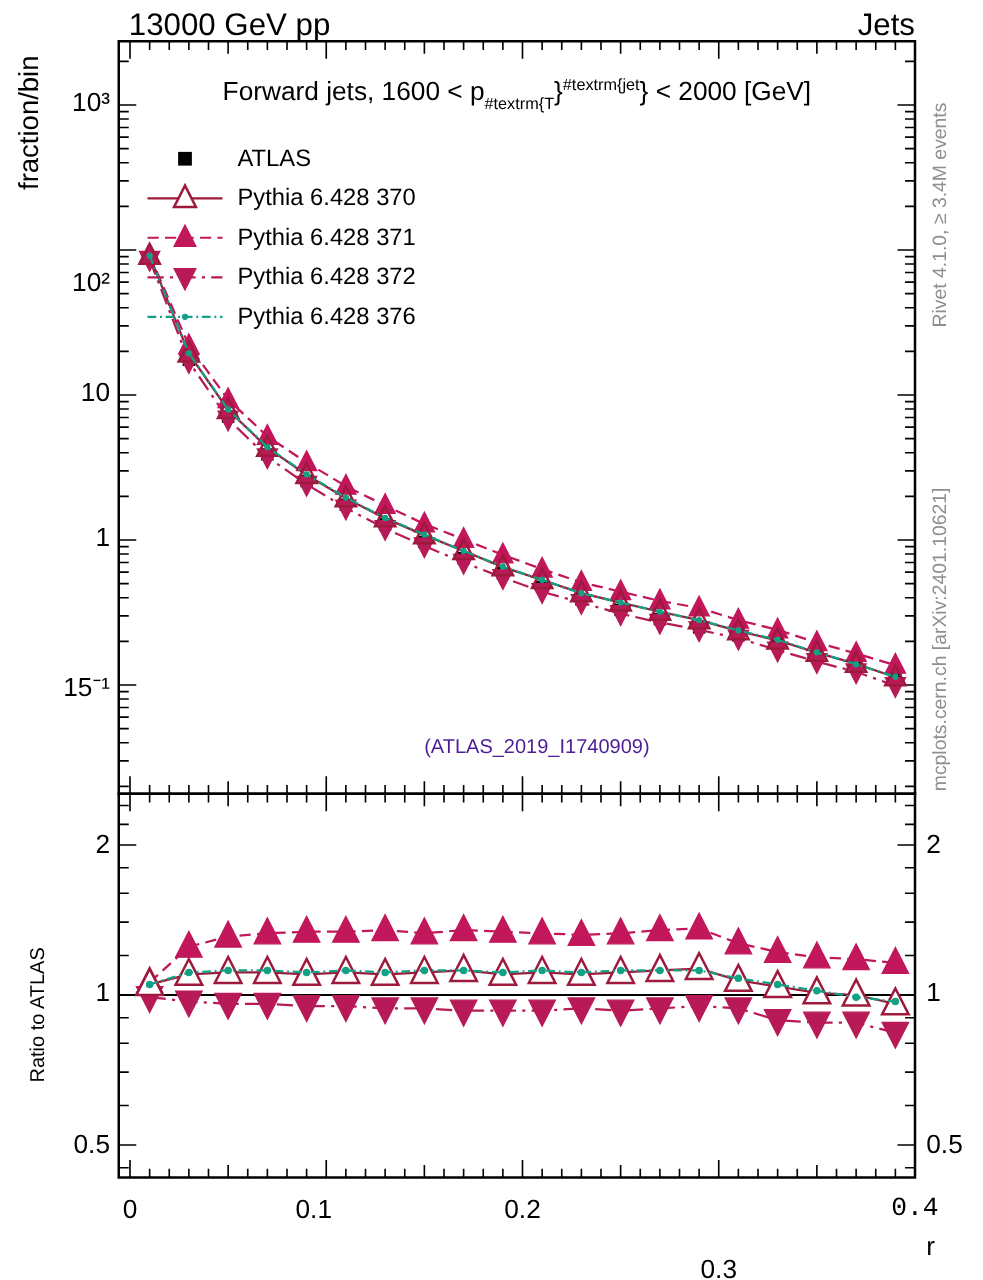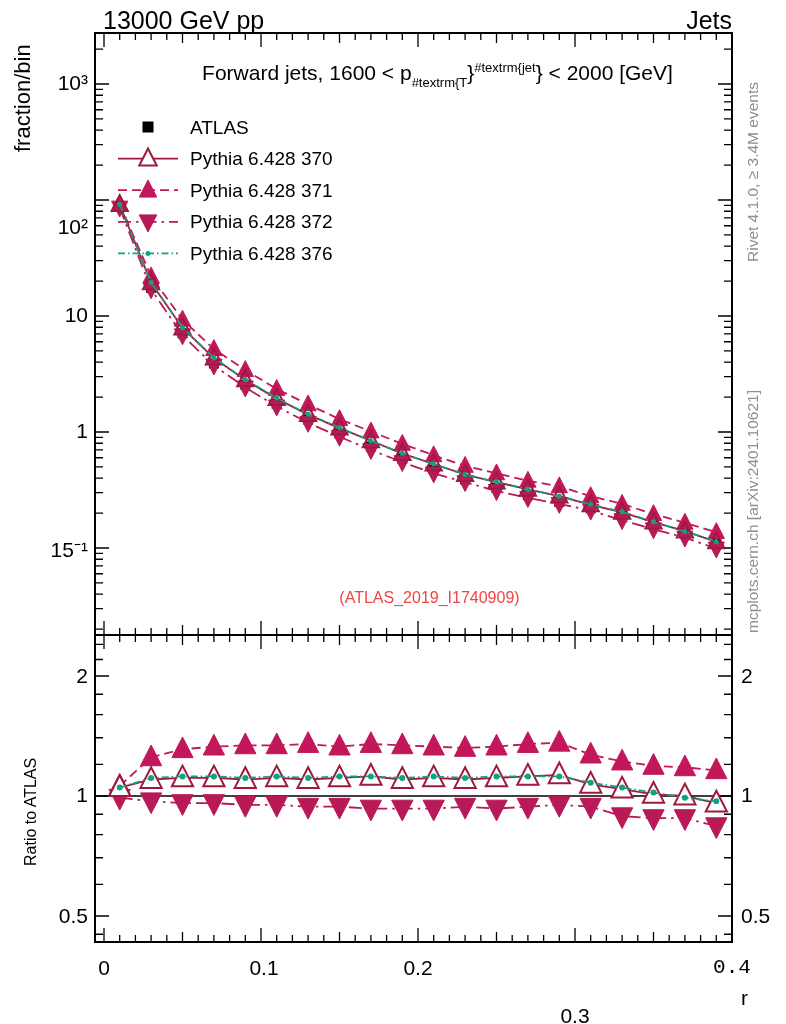--- a/index.html
+++ b/index.html
@@ -1,34 +1,34 @@
 <!DOCTYPE html>
 <html><head>
 <meta charset="utf-8">
 <style>
   html,body{margin:0;padding:0;background:#fff;}
   .canvas{position:relative;width:786px;height:1024px;background:#ffffff;
           font-family:"Liberation Sans",sans-serif;color:#000;overflow:hidden;}
   svg{position:absolute;left:0;top:0;}
   .lbl{position:absolute;white-space:nowrap;}
   .hdr{font-size:25px;}
-  .ptitle{font-size:21px;text-align:center;margin-left:24px;}
+  .ptitle{font-size:21px;text-align:center;}
   .ptitle .scr{font-size:13px;}
   .ptitle sub.scr{vertical-align:-7px;}
   .ptitle sup.scr{vertical-align:8px;}
   .legtxt{font-size:19px;}
   .ytick{font-size:21px;text-align:right;width:60px;}
   .rtick{font-size:21px;}
   .xtick{font-size:21px;text-align:center;width:60px;}
   .axlab{font-size:21px;}
   .rot{transform:rotate(-90deg);transform-origin:left top;}
   .ylab-main{font-size:22px;}
   .ylab-ratio{font-size:16px;}
   .note{font-size:15.5px;color:#8f8f8f;}
-  .wm{font-size:16px;color:#ef4444;text-align:center;width:669px;}
+  .wm{font-size:16px;color:#4c1d95;text-align:center;width:669px;}
 </style>
 </head>
 <body>
 
 <div class="canvas">
 
   <svg id="plot" width="786" height="1024" viewBox="0 0 786 1024">
       <defs>
         <clipPath id="cm">
           <rect x="95" y="33" width="637" height="602"></rect>
@@ -275,18 +275,18 @@
 
   <div class="lbl ytick" style="left:28px;top:664px;">2</div>
   <div class="lbl ytick" style="left:28px;top:783px;">1</div>
   <div class="lbl ytick" style="left:28px;top:904px;">0.5</div>
 
   <div class="lbl rtick" style="left:741px;top:664px;">2</div>
   <div class="lbl rtick" style="left:741px;top:783px;">1</div>
   <div class="lbl rtick" style="left:741px;top:904px;">0.5</div>
 
   <div class="lbl xtick" style="left:74px;top:956px;">0</div>
-  <div class="lbl xtick" style="left:234px;top:956px;">0.1</div>
+  <div class="lbl xtick" style="left:221px;top:956px;">0.1</div>
   <div class="lbl xtick" style="left:388px;top:956px;">0.2</div>
   <div class="lbl xtick" style="left:545px;top:956px;margin-top:48px;">0.3</div>
   <div class="lbl xtick" style="left:702px;top:956px;font-family:Liberation Mono, monospace;">0.4</div>
   <div class="lbl axlab" style="left:741px;top:986px;">r</div>
 </div>
 
 </body></html>

